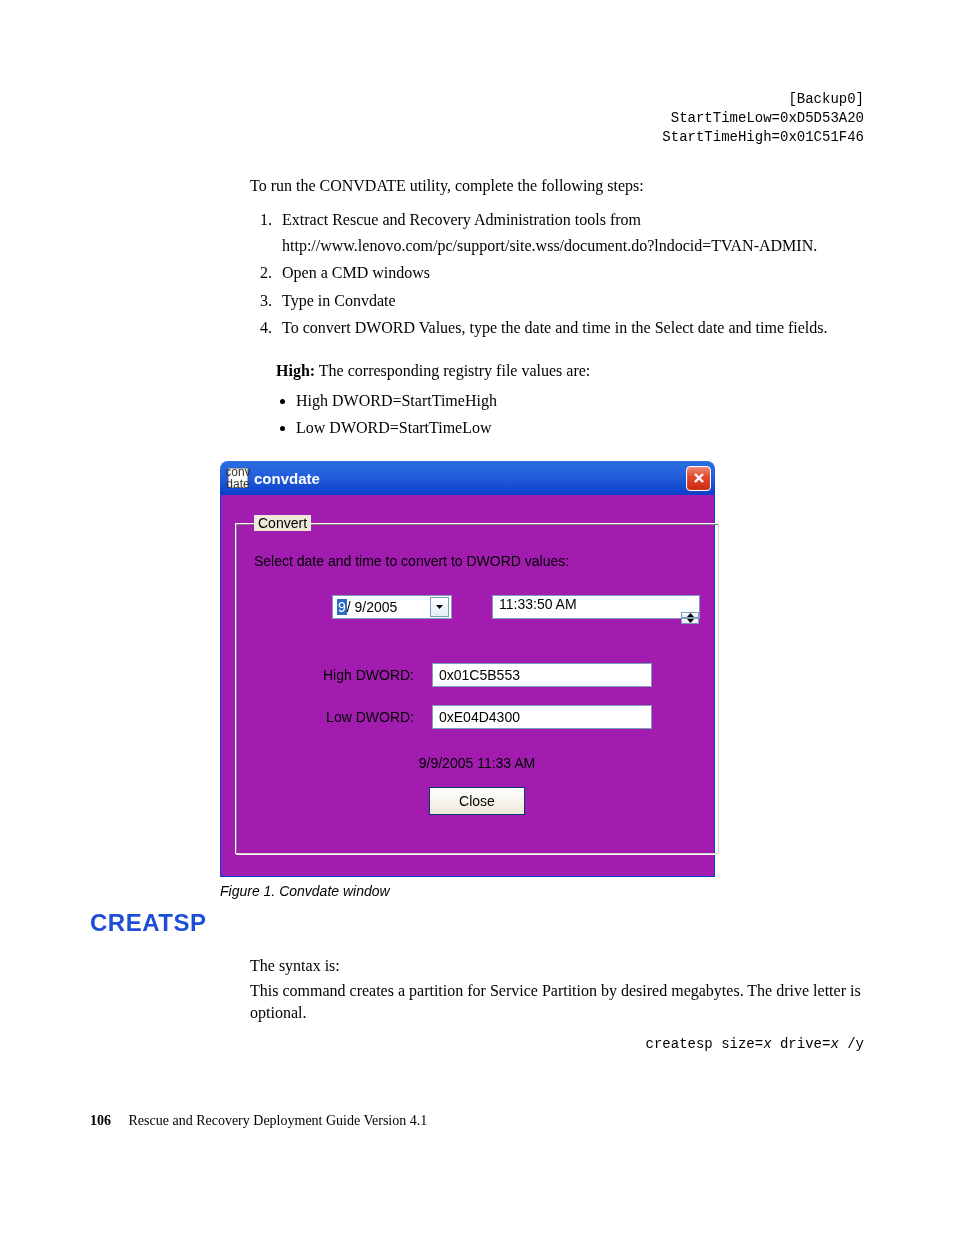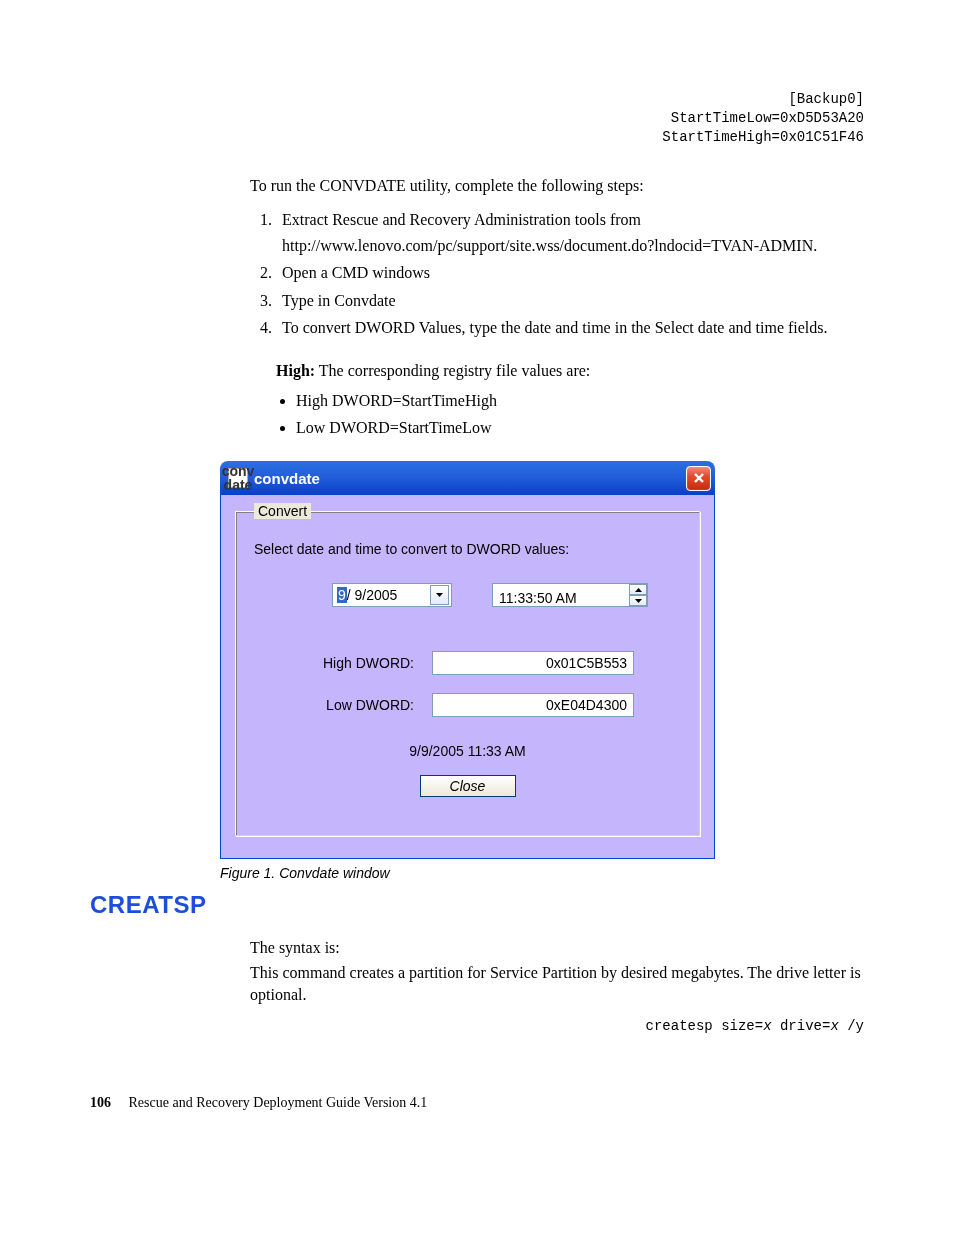--- a/index.html
+++ b/index.html
@@ -51,39 +51,39 @@
     font-size: 15px;
     font-weight: bold;
   }
   .app-icon {
     width: 18px; height: 18px;
     background: #fff;
     border: 1px solid #aaa;
     margin-right: 6px;
     display: inline-flex;
     align-items: center; justify-content: center;
-    font-size: 14px; color: #333; font-weight: bold;
+    font-size: 12px; color: #333; font-weight: normal;
     text-align: center; line-height: 1;
   }
   .titlebar .spacer { flex: 1; }
   .close-btn {
     width: 23px; height: 23px;
     background: linear-gradient(to bottom, #f08b79, #e24b2f 40%, #c82a0e);
     border: 1px solid #fff;
     border-radius: 4px;
     display: flex; align-items: center; justify-content: center;
     box-shadow: inset 0 0 1px rgba(255,255,255,0.6);
     cursor: pointer;
   }
   .close-btn svg { display:block; }
   .window-body {
-    background: #c4b5fd;
+    background: #a21caf;
     border: 1px solid #0046d5;
     border-top: none;
-    padding: 8px 14px 22px 14px;
+    padding: 20px 14px 22px 14px;
     font-family: Tahoma, Arial, sans-serif;
     font-size: 14px;
     color: #000;
   }
   fieldset.groupbox {
     border: 1px solid #d4d0c8;
     border-top-color: #fff;
     border-left-color: #fff;
     box-shadow: inset 1px 1px 0 #808080, 1px 1px 0 #fff;
     padding: 16px 18px 22px 18px;
@@ -109,44 +109,44 @@
   .date-picker .sel { background:#316ac5; color:#fff; padding:0 1px; }
   .dropdown-arrow {
     width:17px; height:18px;
     border:1px solid #7f9db9;
     background:linear-gradient(to bottom,#fefefe,#e4ecf7);
     margin-left:auto;
     display:flex;align-items:center;justify-content:center;
     cursor:pointer;
   }
   .time-input {
-    display:flex;align-items:flex-end;
-    border:1px solid #7f9db9;background:#fff;height:24px;width:156px;
-    padding:0 0 0 6px;box-sizing:border-box;
+    display:flex;align-items:flex-start;
+    border:1px solid #7f9db9;background:#fff;height:24px;width:208px;
+    padding:0 0 0 6px;box-sizing:border-box;flex-direction:column;
   }
   .spin {
     width:17px;height:22px;margin-left:auto;
     display:flex;flex-direction:column;
     border-left:1px solid #7f9db9;
   }
   .spin button {
     flex:1;border:1px solid #7f9db9;border-left:none;
     background:linear-gradient(to bottom,#fefefe,#e4ecf7);
     padding:0;display:flex;align-items:center;justify-content:center;
     cursor:pointer;
   }
   .textbox {
-    border:1px solid #7f9db9;background:#fff;height:24px;width:202px;
-    padding:0 6px;box-sizing:border-box;display:flex;align-items:center;justify-content:flex-end;
+    border:1px solid #7f9db9;background:#fff;height:24px;width:220px;
+    padding:0 6px;box-sizing:border-box;display:flex;align-items:center;
   }
   .centered { text-align:center; margin:4px 0 16px 0; }
   .win-btn {
-    display:inline-block;min-width:96px;height:22px;
+    display:inline-block;min-width:96px;height:28px;
     border:1px solid #003c74;background:linear-gradient(to bottom,#fff,#ece9d8);
-    font-family:Tahoma,Arial,sans-serif;font-size:14px;cursor:pointer;font-style:italic;
+    font-family:Tahoma,Arial,sans-serif;font-size:14px;cursor:pointer;
   }
   .caption {
     font-style: italic;
     font-family: Arial, sans-serif;
     font-size: 14px;
     margin: 6px 0 10px 130px;
   }
   h2.section {
     font-size: 24px;
     font-weight: bold;

